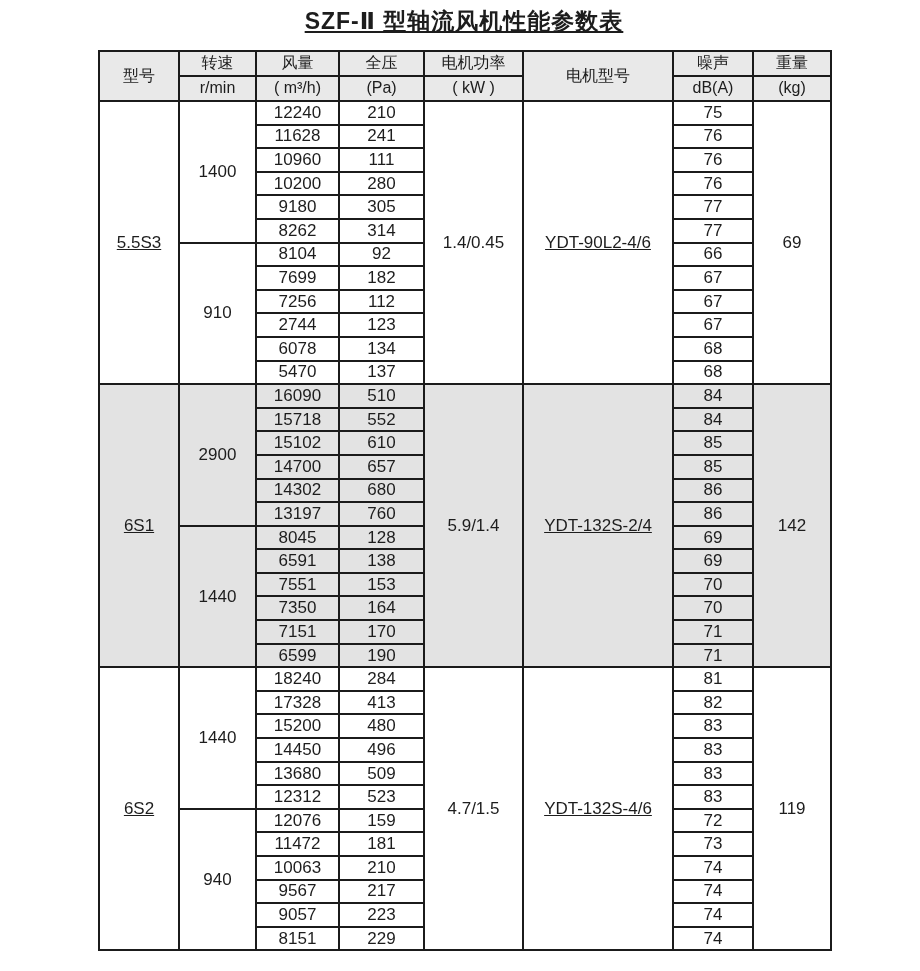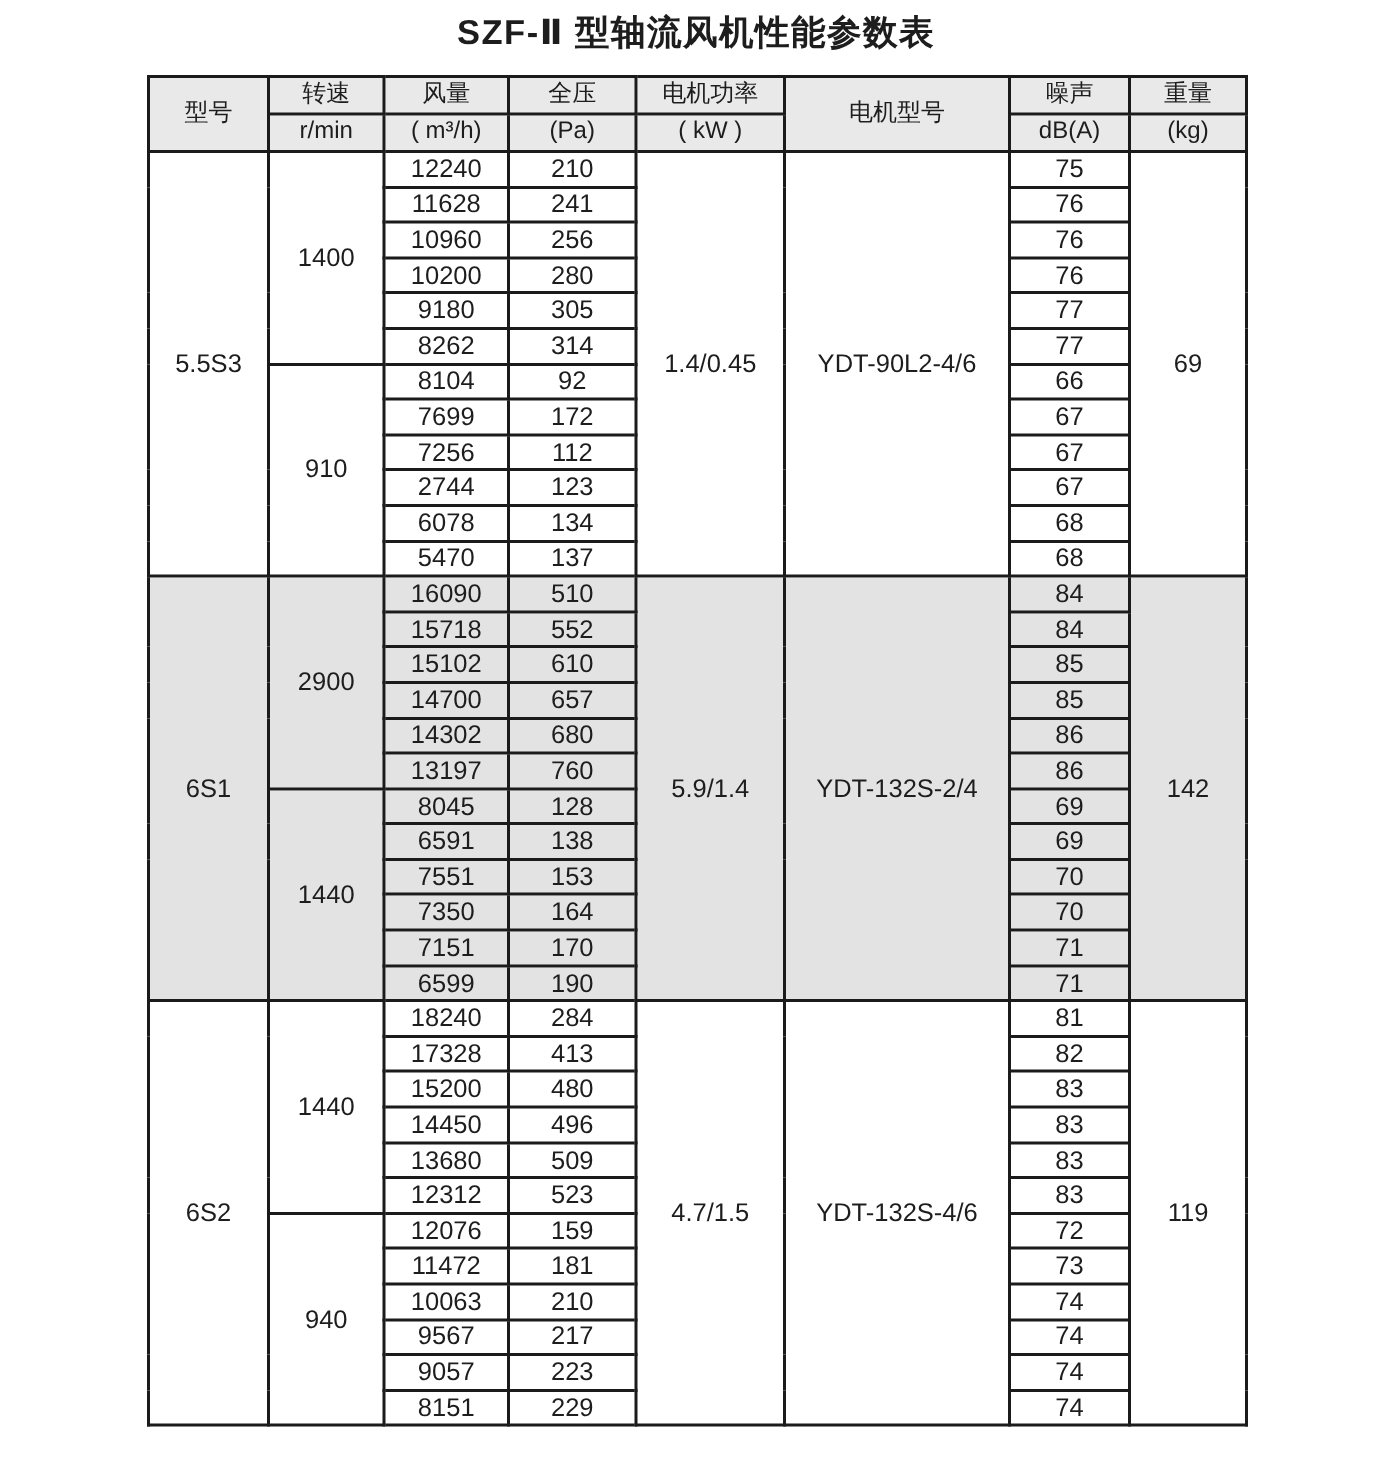--- a/index.html
+++ b/index.html
@@ -11,20 +11,21 @@
     position:relative;
   }
   .page-title{
     position:absolute;
     left:98px;top:6px;width:732px;
     text-align:center;
     font-size:23px;
     font-weight:600;
     letter-spacing:1px;
     white-space:nowrap;
+    text-decoration:underline;
   }
   table.spec{
     position:absolute;
     left:98px;top:50px;
     width:732px;height:900px;
     border-collapse:collapse;
     table-layout:fixed;
   }
   .spec th,.spec td{
     border:2px solid #1b1b1b;
@@ -36,21 +37,21 @@
     font-weight:normal;
     overflow:hidden;
   }
   .spec thead th{
     background:#e9e9e9;
     font-size:16px;
   }
   .spec thead tr{height:25px;}
   .spec tbody tr{height:23.6px;}
   .spec tbody tr.shaded td{background:#e3e3e3;margin-left:37px;}
-  .spec td.model-cell, .spec td.motor-model-cell{font-size:17px;}
+  .spec td.model-cell, .spec td.motor-model-cell{font-size:17px;text-decoration:underline;}
 </style>
 </head>
 <body>
 
 <div class="page-title">SZF-Ⅱ 型轴流风机性能参数表</div>
 
 <table class="spec">
   <colgroup>
     <col style="width:80px">
     <col style="width:77px">
@@ -92,21 +93,21 @@
         <td class="noise-cell">75</td>
         <td class="weight-cell" rowspan="12">69</td>
       </tr>
       <tr>
         <td class="flow-cell">11628</td>
         <td class="pressure-cell">241</td>
         <td class="noise-cell">76</td>
       </tr>
       <tr>
         <td class="flow-cell">10960</td>
-        <td class="pressure-cell">256</td>
+        <td class="pressure-cell">111</td>
         <td class="noise-cell">76</td>
       </tr>
       <tr>
         <td class="flow-cell">10200</td>
         <td class="pressure-cell">280</td>
         <td class="noise-cell">76</td>
       </tr>
       <tr>
         <td class="flow-cell">9180</td>
         <td class="pressure-cell">305</td>
@@ -118,21 +119,21 @@
         <td class="noise-cell">77</td>
       </tr>
       <tr>
         <td class="speed-cell" rowspan="6">910</td>
         <td class="flow-cell">8104</td>
         <td class="pressure-cell">92</td>
         <td class="noise-cell">66</td>
       </tr>
       <tr>
         <td class="flow-cell">7699</td>
-        <td class="pressure-cell">172</td>
+        <td class="pressure-cell">182</td>
         <td class="noise-cell">67</td>
       </tr>
       <tr>
         <td class="flow-cell">7256</td>
         <td class="pressure-cell">112</td>
         <td class="noise-cell">67</td>
       </tr>
       <tr>
         <td class="flow-cell">2744</td>
         <td class="pressure-cell">123</td>

